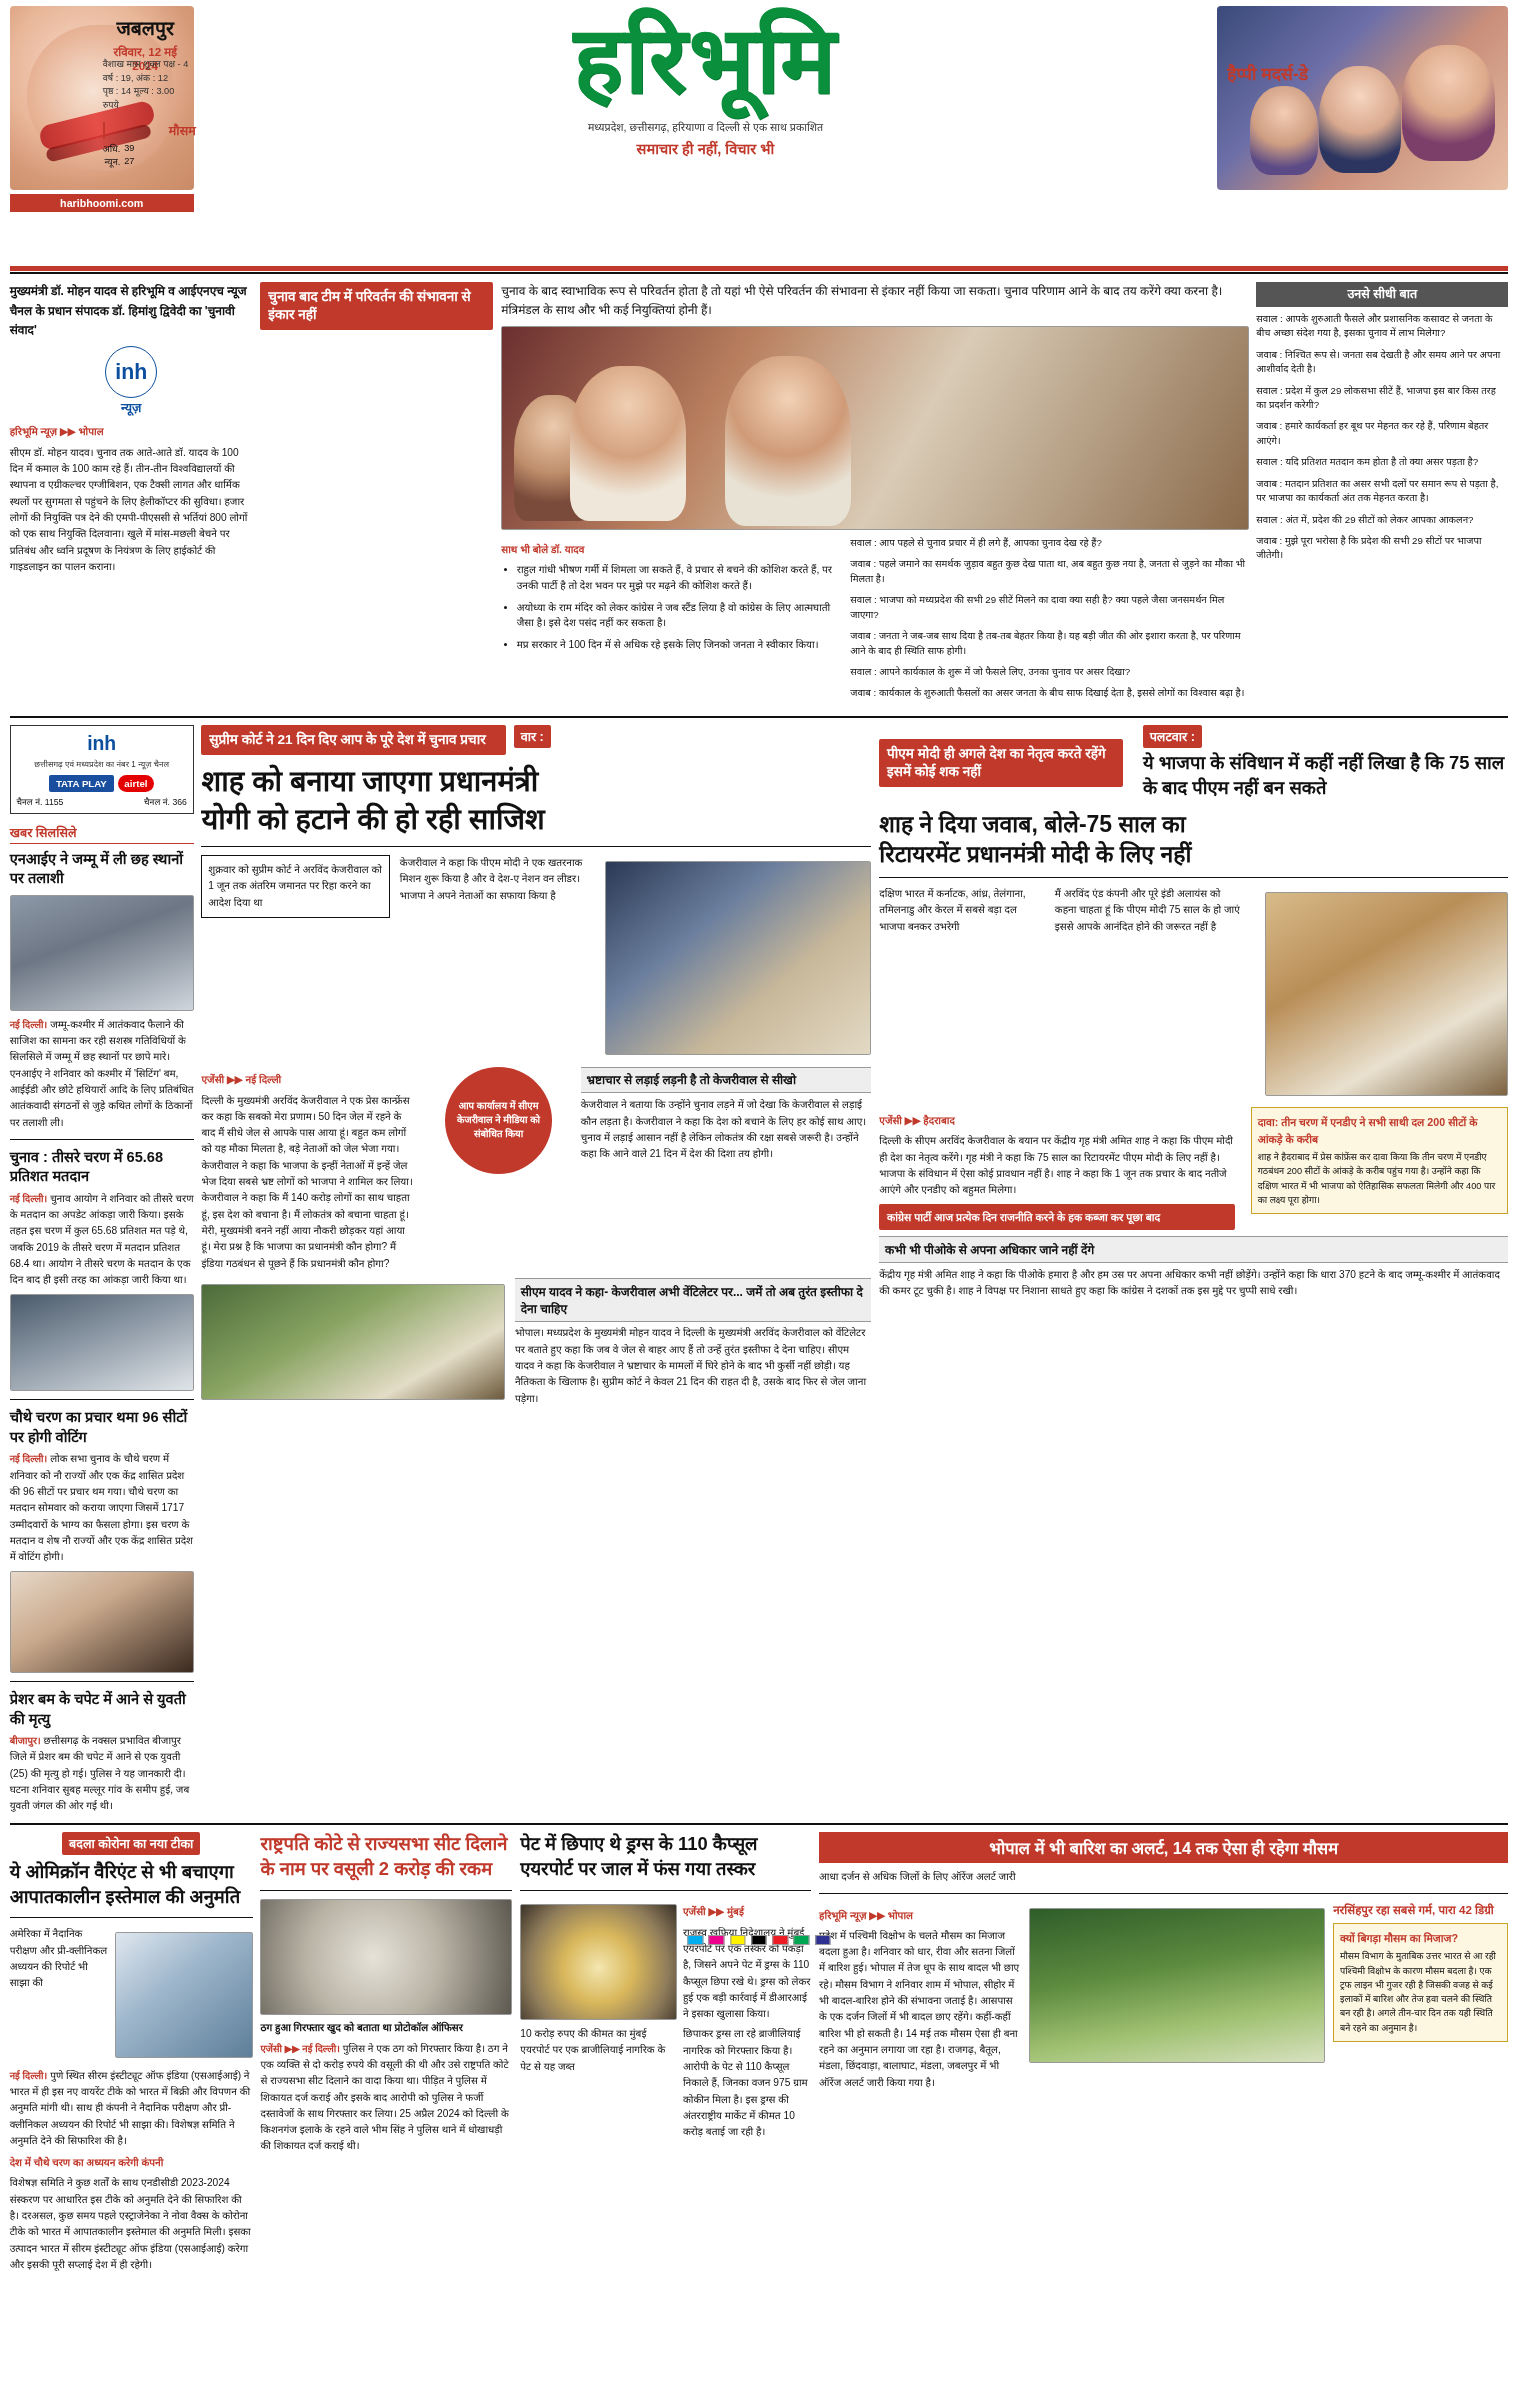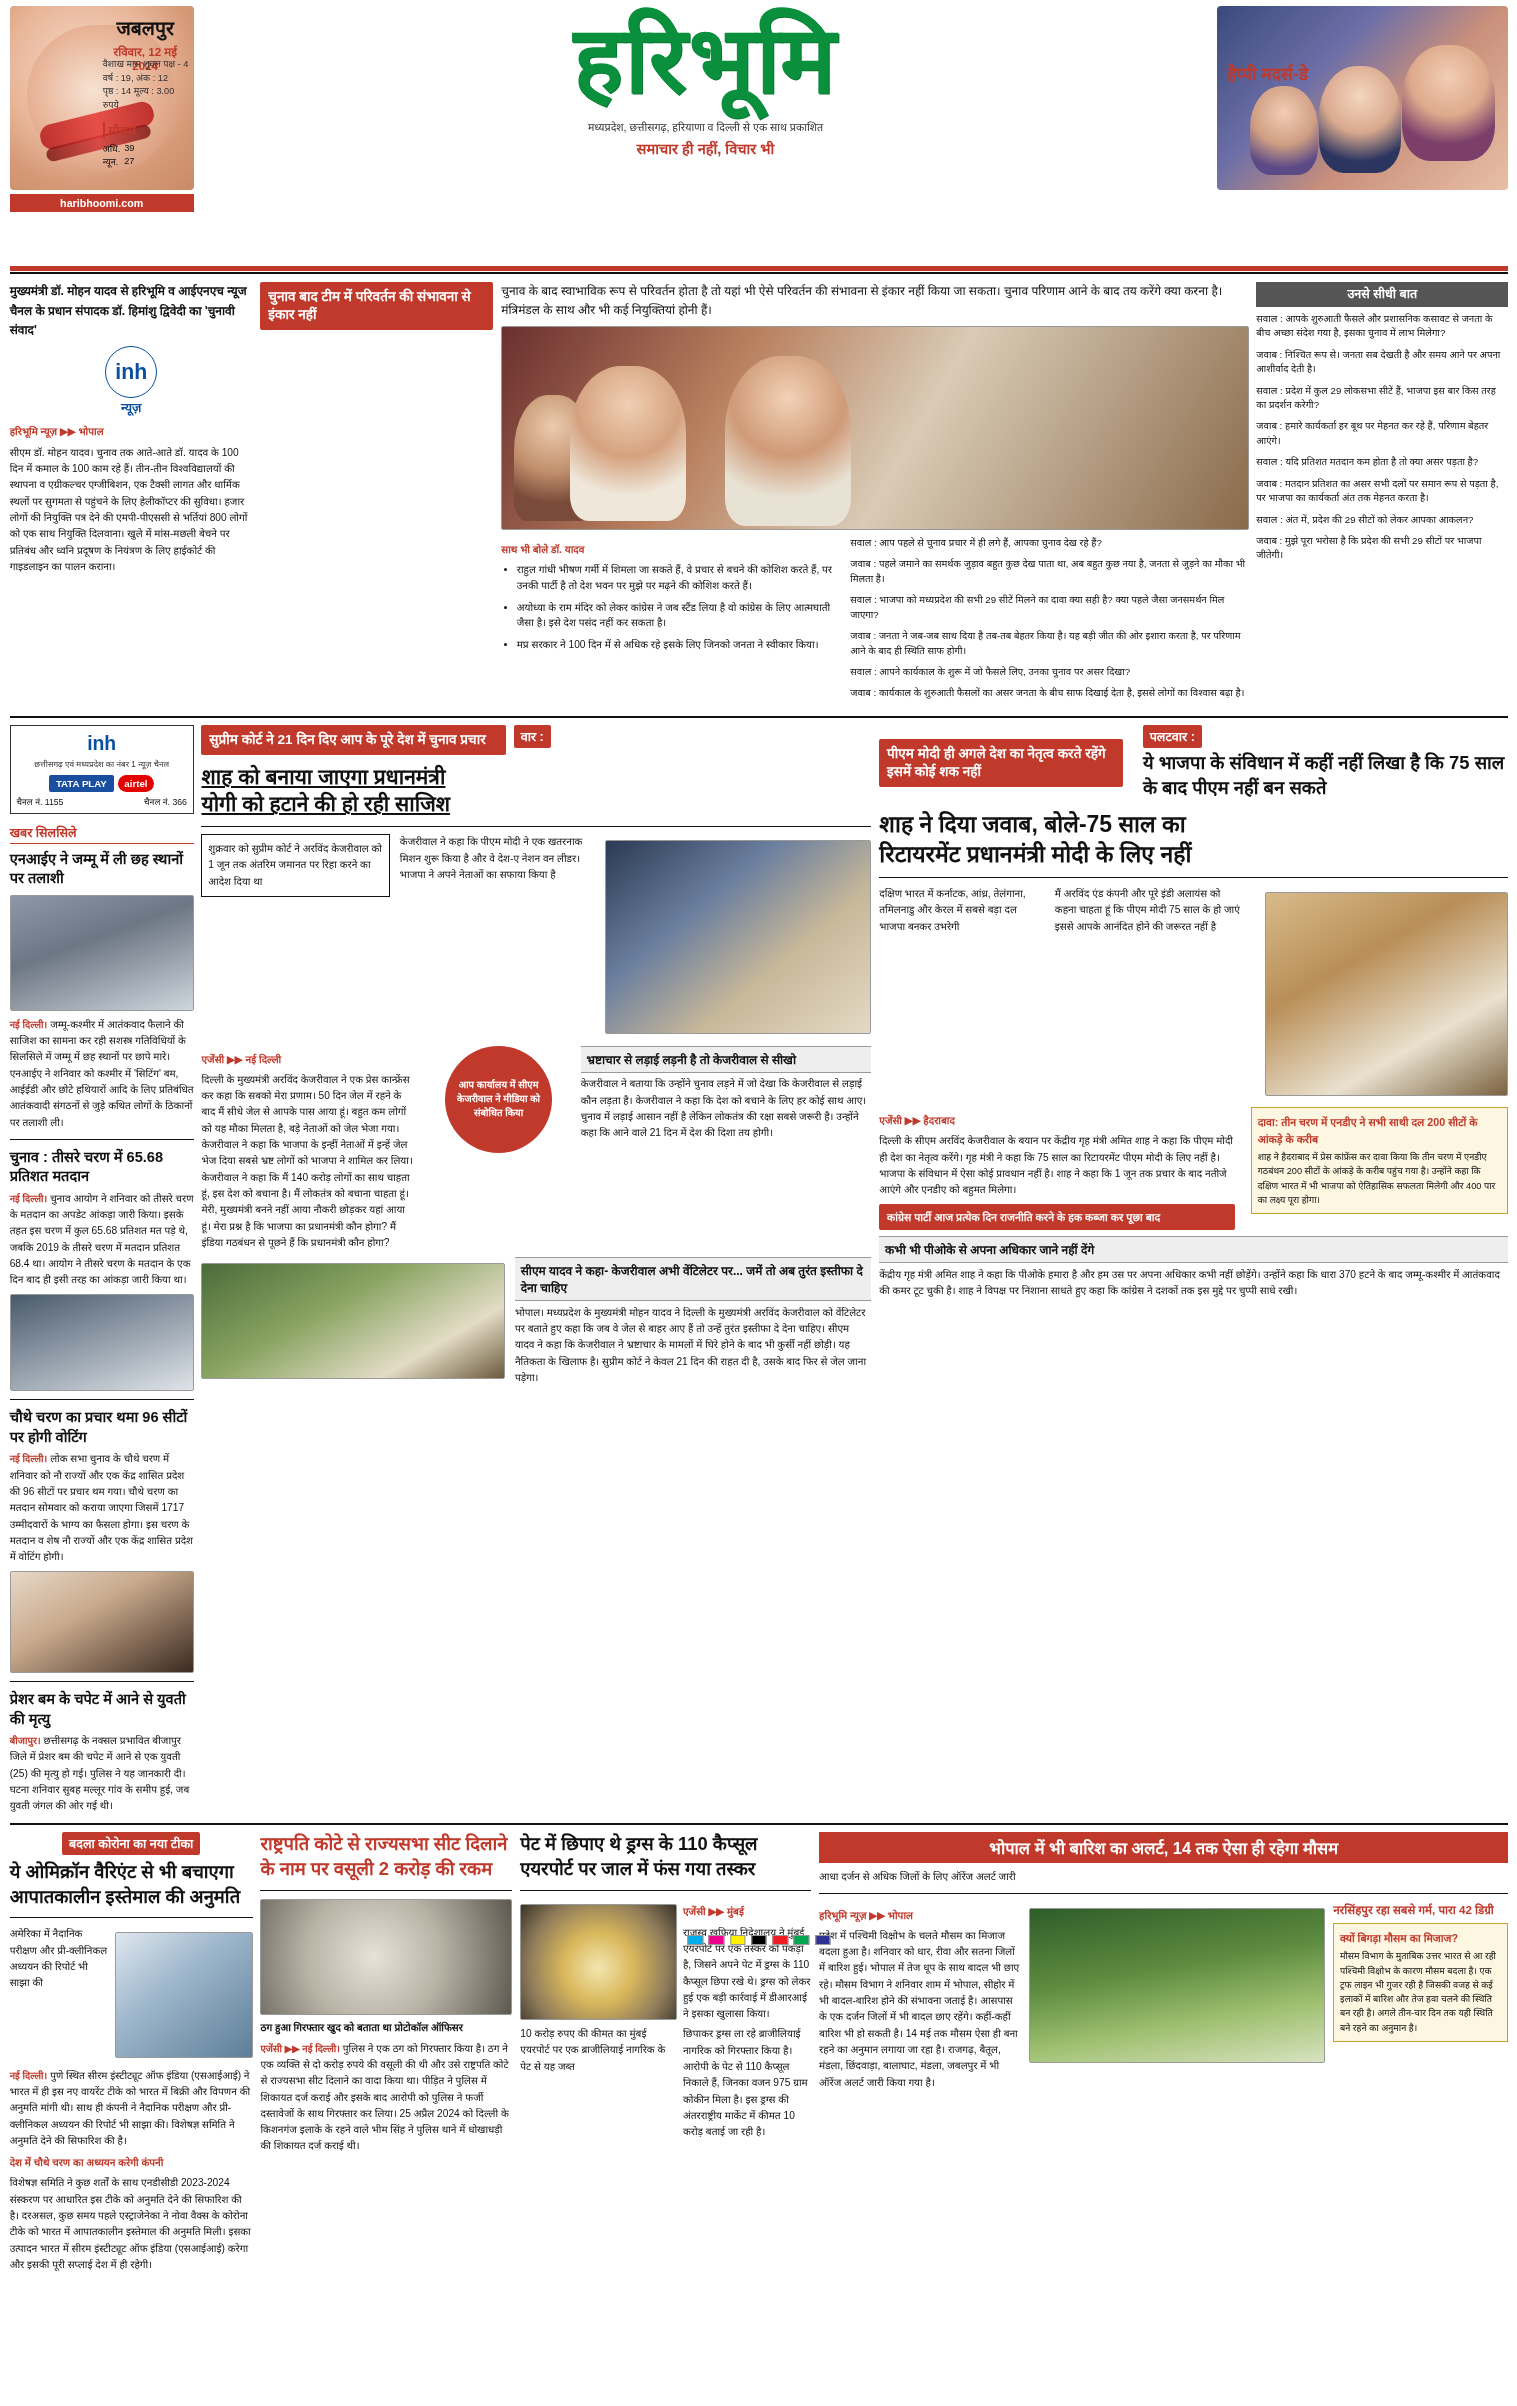--- a/index.html
+++ b/index.html
@@ -36,21 +36,21 @@
     position:absolute; width:107px; height:13.6px; background:linear-gradient(90deg,#7a1010,#d32f2f,#7a1010);
     left:35px; top:130px; border-radius:7.8px; transform:rotate(-14deg); opacity:.8;
   }
   .city-box {
     position:absolute; top:7.8px; left:93px; width:85px; text-align:center;
   }
   .city-name { font-size:19.4px; font-weight:bold; color:#111; }
   .date-line { font-size:11.6px; font-weight:bold; color:#c0392b; margin-top:3.9px; }
   .mh-meta { position:absolute; left:93px; top:52px; width:89px; font-size:9.2px; line-height:1.5; color:#333; }
   .weather {
-    position:absolute; left:93px; top:116px; width:93px;
+    position:absolute; left:93px; top:116px; width:93px;text-align:right;
   }
   .weather .w-title { font-size:12.6px; font-weight:bold; color:#c0392b; border-left:2.9px solid #c0392b; padding-left:3.9px;}
   .weather table { font-size:9.2px; border-collapse:collapse; margin-top:2.9px; }
   .weather td { padding:0 3.9px 0 0; }
   .site-url {
     position:absolute; left:0; top:188px; width:184px; background:#c0392b; color:#fff;
     font-size:10.7px; text-align:center; padding:2.9px 0; font-weight:bold;
   }
 
   .mh-center { flex:1; text-align:center; position:relative; padding-top:7.8px; }
@@ -142,21 +142,21 @@
   .ph-evm { height:97px; background:linear-gradient(160deg,#4a5a6a 0%, #8c98a5 45%, #dfe4e8 100%); }
   .ph-finger { height:102px; background:linear-gradient(150deg,#e7d8c8 0%, #c9a98c 40%, #3b2a20 100%); }
   .ph-tree { height:155px; background:linear-gradient(170deg,#2f5d2a 0%, #5d8b3f 40%, #9fc070 70%, #d8e2c0 100%); }
   .ph-pills { height:116px; background:radial-gradient(circle at 50% 55%, #f3e6b0 0%, #d9b85c 35%, #8e7b5a 70%, #3a3228 100%); }
   .ph-fraud { height:116px; background:radial-gradient(circle at 45% 50%, #e6e2d8 0%, #b9b3a6 45%, #5c584f 100%); }
   .ph-vax { height:126px; background:linear-gradient(140deg,#dfe7ef 0%, #9fb7cc 40%, #5d7e99 100%); }
   .ph-kejri { height:194px; background:linear-gradient(140deg,#2b3a55 0%, #6b7f9e 35%, #c8b89a 65%, #e3d9c4 100%); }
   .ph-shah { height:204px; background:linear-gradient(150deg,#d8bb8a 0%, #b98e57 35%, #e9e1cf 70%, #7c6240 100%); }
   .ph-sena { height:116px; background:linear-gradient(150deg,#4c6b3a 0%, #89a462 40%, #e3dcc6 75%, #6c5a3c 100%); }
   .hl-red { background:#c0392b; color:#fff; font-weight:bold; padding:2.9px 6.8px; font-size:12.6px; display:inline-block; border-radius:1.9px; }
-  .big-hd { font-size:21px; font-weight:bold; line-height:1.3;text-decoration:underline; }
+  .big-hd { font-size:29px; font-weight:bold; line-height:1.3; }
   .mid-hd { font-size:23px; font-weight:bold; line-height:1.32; }
   .sm-hd  { font-size:18.4px; font-weight:bold; line-height:1.35; }
   .rule { border-top:1px solid #111; margin:7.8px 0; }
   .boxed { border:1px solid #111; padding:5.8px; }
   .circ-red {
     background:#c0392b; color:#fff; font-size:9.7px; font-weight:bold;
     border-radius:50%; width:107px;height:107px; display:flex; align-items:center;
     justify-content:center; text-align:center; padding:9.7px; line-height:1.45;
   }
   .subbar { background:#eee; border-top:1px solid #999;border-bottom:1px solid #999; font-weight:bold; font-size:12px; padding:3.9px 5.8px; }

